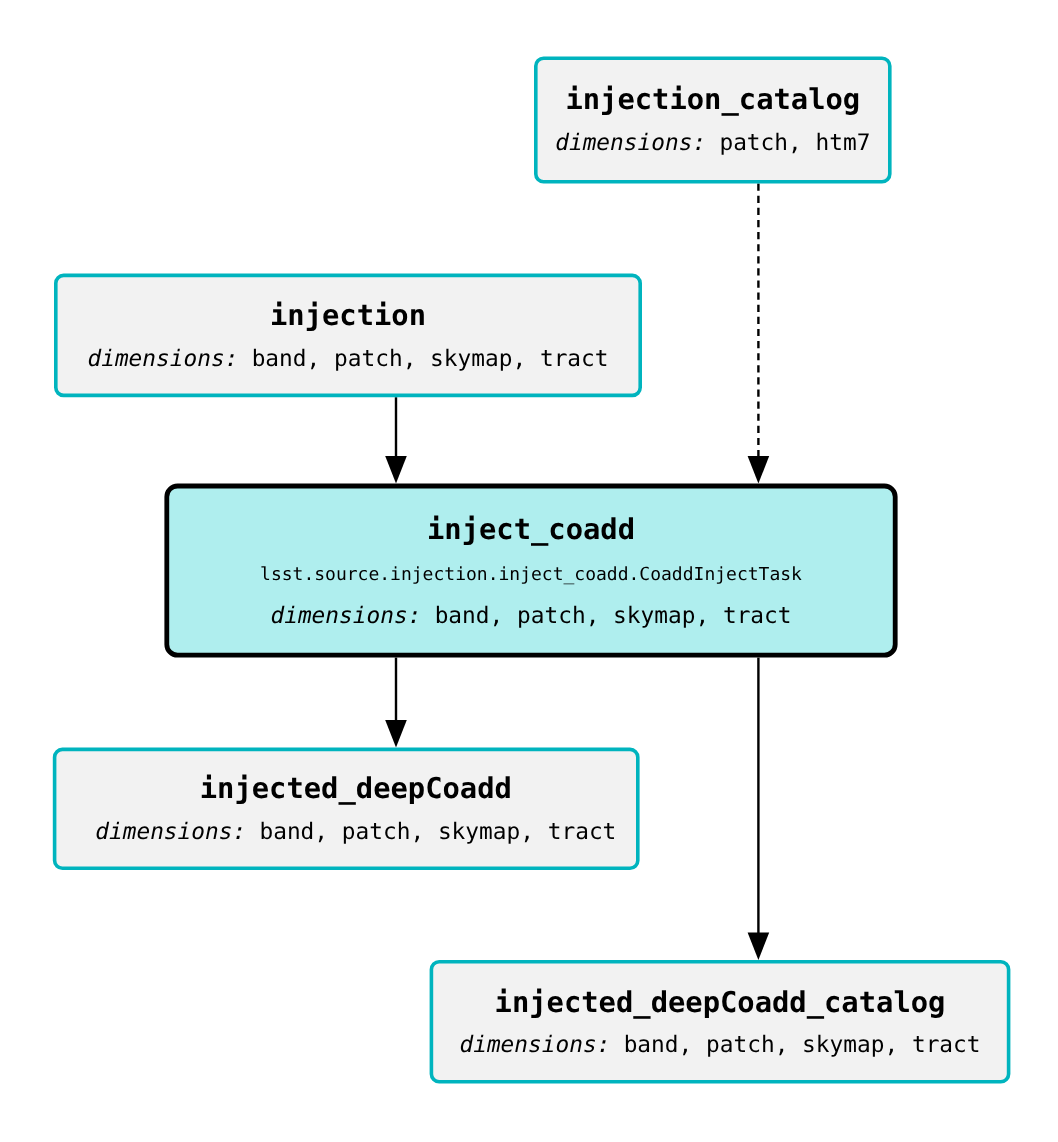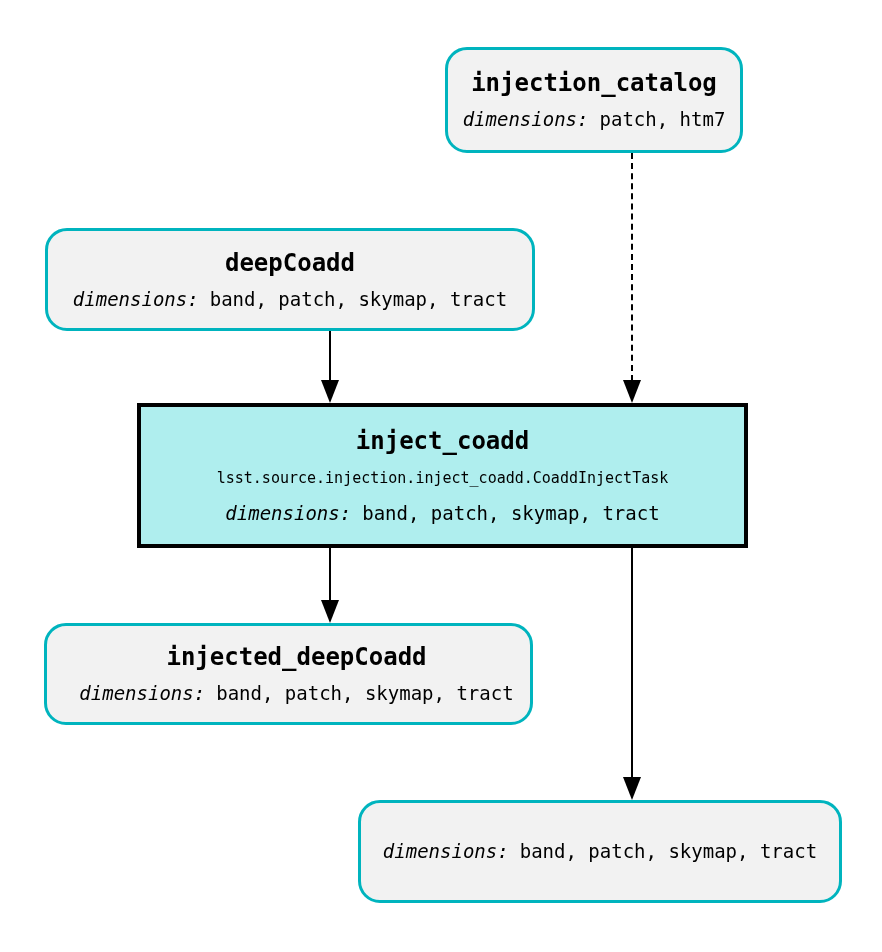--- a/index.html
+++ b/index.html
@@ -24,21 +24,21 @@
     display: flex;
     flex-direction: column;
     align-items: center;
     justify-content: center;
     gap: 13px;
     text-align: center;
   }
   .node.dataset {
     background: #f2f2f2;
     border: 3.5px solid #00b4be;
-    border-radius: 22px;
+    border-radius: 8px;
   }
   .node.task {
     background: #afeeee;
     border: 4px solid #000000;
     border-radius: 0;
     gap: 14px;
   }
   .node-title {
     font-weight: bold;
     font-size: 24px;
@@ -57,21 +57,21 @@
     line-height: 21px;
     white-space: nowrap;
   }
   .dims .dims-label {
     font-style: italic;
   }
 
   
   #node-injection-catalog          { left: 445px; top: 47px;  width: 298px; height: 106px; }
   #node-deepCoadd                  { left: 45px;  top: 228px; width: 490px; height: 103px; }
-  #node-inject-coadd               { left: 137px; top: 403px; width: 611px; height: 145px; }
+  #node-inject-coadd               { left: 137px; top: 403px; width: 611px; height: 145px; border-radius: 11px; }
   #node-injected-deepCoadd         { left: 44px;  top: 623px; width: 489px; height: 102px; padding-left: 16px; }
   #node-injected-deepCoadd-catalog { left: 358px; top: 800px; width: 484px; height: 103px; }
 
   
   .edge-line {
     position: absolute;
     width: 0;
     border-left: 2px solid #000000;
   }
   .edge-line.dashed {
@@ -118,21 +118,21 @@
 
   <div id="node-injection-catalog" class="node dataset">
     <div class="node-title">injection_catalog</div>
     <div class="dims">
       <span class="dims-label">dimensions:</span>
         <span>patch, htm7</span>
     </div>
   </div>
 
   <div id="node-deepCoadd" class="node dataset">
-    <div class="node-title">deepCoadd</div>
+    <div class="node-title">injection</div>
     <div class="dims">
       <span class="dims-label">dimensions:</span>
         <span>band, patch, skymap, tract</span>
     </div>
   </div>
 
   <div id="node-inject-coadd" class="node task">
     <div class="node-title">inject_coadd</div>
     <div class="node-line">lsst.source.injection.inject_coadd.CoaddInjectTask</div>
     <div class="dims">
@@ -143,19 +143,20 @@
 
   <div id="node-injected-deepCoadd" class="node dataset">
     <div class="node-title">injected_deepCoadd</div>
     <div class="dims">
       <span class="dims-label">dimensions:</span>
         <span>band, patch, skymap, tract</span>
     </div>
   </div>
 
   <div id="node-injected-deepCoadd-catalog" class="node dataset">
+    <div class="node-title">injected_deepCoadd_catalog</div>
     <div class="dims">
       <span class="dims-label">dimensions:</span>
         <span>band, patch, skymap, tract</span>
     </div>
   </div>
 
 </div>
 
 </body></html>

